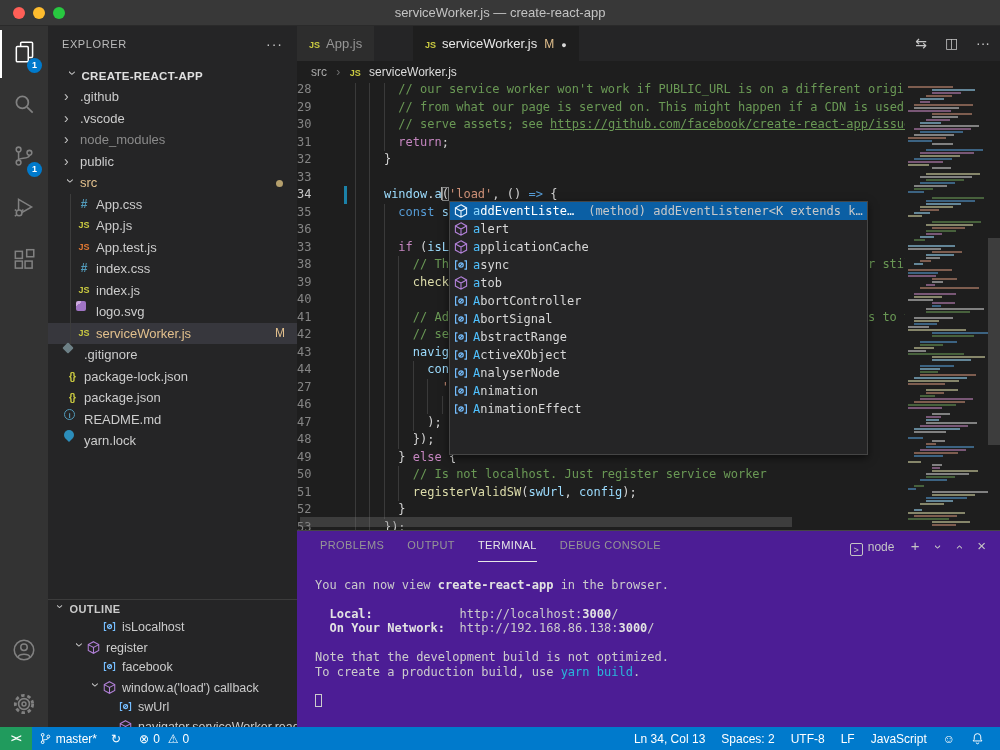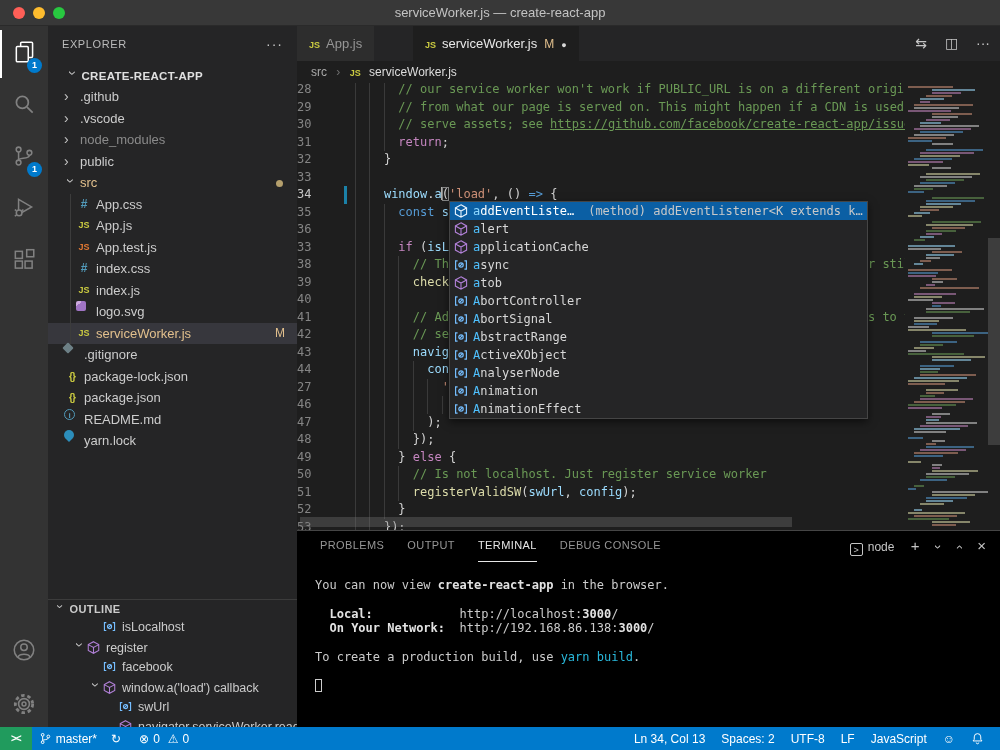--- a/index.html
+++ b/index.html
@@ -98,33 +98,33 @@
   .box { outline:1px solid #858585; outline-offset:-1px; }
   .hscroll { position:absolute; left:3px; top:434px; width:492px; height:10px; background:rgba(121,121,121,.35); z-index:2; }
 
   
   .minimap { position:absolute; right:12px; top:0; width:83px; height:447px; background:#1e1e1e; z-index:3; overflow:hidden; }
   .mm-row { position:absolute; height:2px; opacity:.55; }
   .vscroll { position:absolute; right:0; top:155px; width:12px; height:207px; background:rgba(121,121,121,.35); z-index:3; }
   .mm-bg { position:absolute; right:0; top:0; width:12px; height:447px; background:#1e1e1e; z-index:2; }
 
   
-  .suggest { position:absolute; left:152px; top:118px; width:419px; height:218px; background:#252526;
+  .suggest { position:absolute; left:152px; top:118px; width:419px; height:254px; background:#252526;
     border:1px solid #454545; z-index:10; box-shadow:0 3px 8px rgba(0,0,0,.55); overflow:hidden; }
   .sg-row { height:18px; line-height:18px; display:flex; align-items:center; white-space:nowrap; overflow:hidden;
     font-family:"DejaVu Sans Mono", monospace; font-size:12px; color:#d8d8d8; cursor:pointer; padding-left:3px; }
   .sg-row.sel { background:#0b5fa4; color:#ffffff; }
   .sg-ic { width:16px; height:16px; flex:none; margin-right:4px; }
   .sg-ic svg { width:16px; height:16px; }
   .sg-row.sel .sg-ic { color:#e8f4ff; }
   .match { color:#4fc1ff; } .sg-row.sel .match { color:#8fd8ff; }
   .sg-detail { margin-left:14px; color:#c8c8c8; overflow:hidden; }
 
   
-  .panel { position:absolute; left:297px; top:530px; width:703px; height:197px; background:#000000;
+  .panel { position:absolute; left:297px; top:530px; width:703px; height:197px; background:#4c1d95;
     border-top:1px solid #454545; z-index:5; }
   .panel-head { position:absolute; left:0; top:0; width:100%; height:30px; }
   .ptab { display:inline-block; margin-left:23px; font-size:11px; letter-spacing:.4px; color:#969696; line-height:28px; cursor:pointer; }
   .ptab.active { color:#e7e7e7; border-bottom:1px solid #e7e7e7; padding-bottom:2px; }
   .panel-right { position:absolute; right:14px; top:0; height:30px; line-height:30px; color:#c5c5c5; font-size:12px; }
   .panel-right .pr-item { margin-left:13px; cursor:pointer; display:inline-block; }
   .term-box { display:inline-block; width:13px; height:13px; border:1px solid #c5c5c5; border-radius:2px; font-size:9px;
     line-height:12px; text-align:center; vertical-align:-2px; margin-right:5px; }
   .pr-chev { display:inline-block; transform:rotate(90deg); font-size:13px; }
   .pr-chev.up { transform:rotate(-90deg); }
@@ -720,20 +720,21 @@
       <span class="pr-item" style="font-size:15px">×</span>
     </div>
   </div>
   <div id="term">
       <div class="tline">&nbsp;</div>
       <div class="tline"><span>You can now view </span><span class="tb">create-react-app</span><span> in the browser.</span></div>
       <div class="tline">&nbsp;</div>
       <div class="tline"><span>  </span><span class="tb">Local:</span><span>            http://localhost:</span><span class="tb">3000</span><span>/</span></div>
       <div class="tline"><span>  </span><span class="tb">On Your Network:</span><span>  http://192.168.86.138:</span><span class="tb">3000</span><span>/</span></div>
       <div class="tline">&nbsp;</div>
+      <div class="tline"><span>Note that the development build is not optimized.</span></div>
       <div class="tline"><span>To create a production build, use </span><span class="tc">yarn build</span><span>.</span></div>
       <div class="tline">&nbsp;</div>
       <div class="tline"><span class="term-cursor"></span></div>
     </div>
 </div>
 
 <div class="statusbar">
   <div class="sb-left">
     <div class="sbi remote">
         <span>&gt;&lt;</span>

